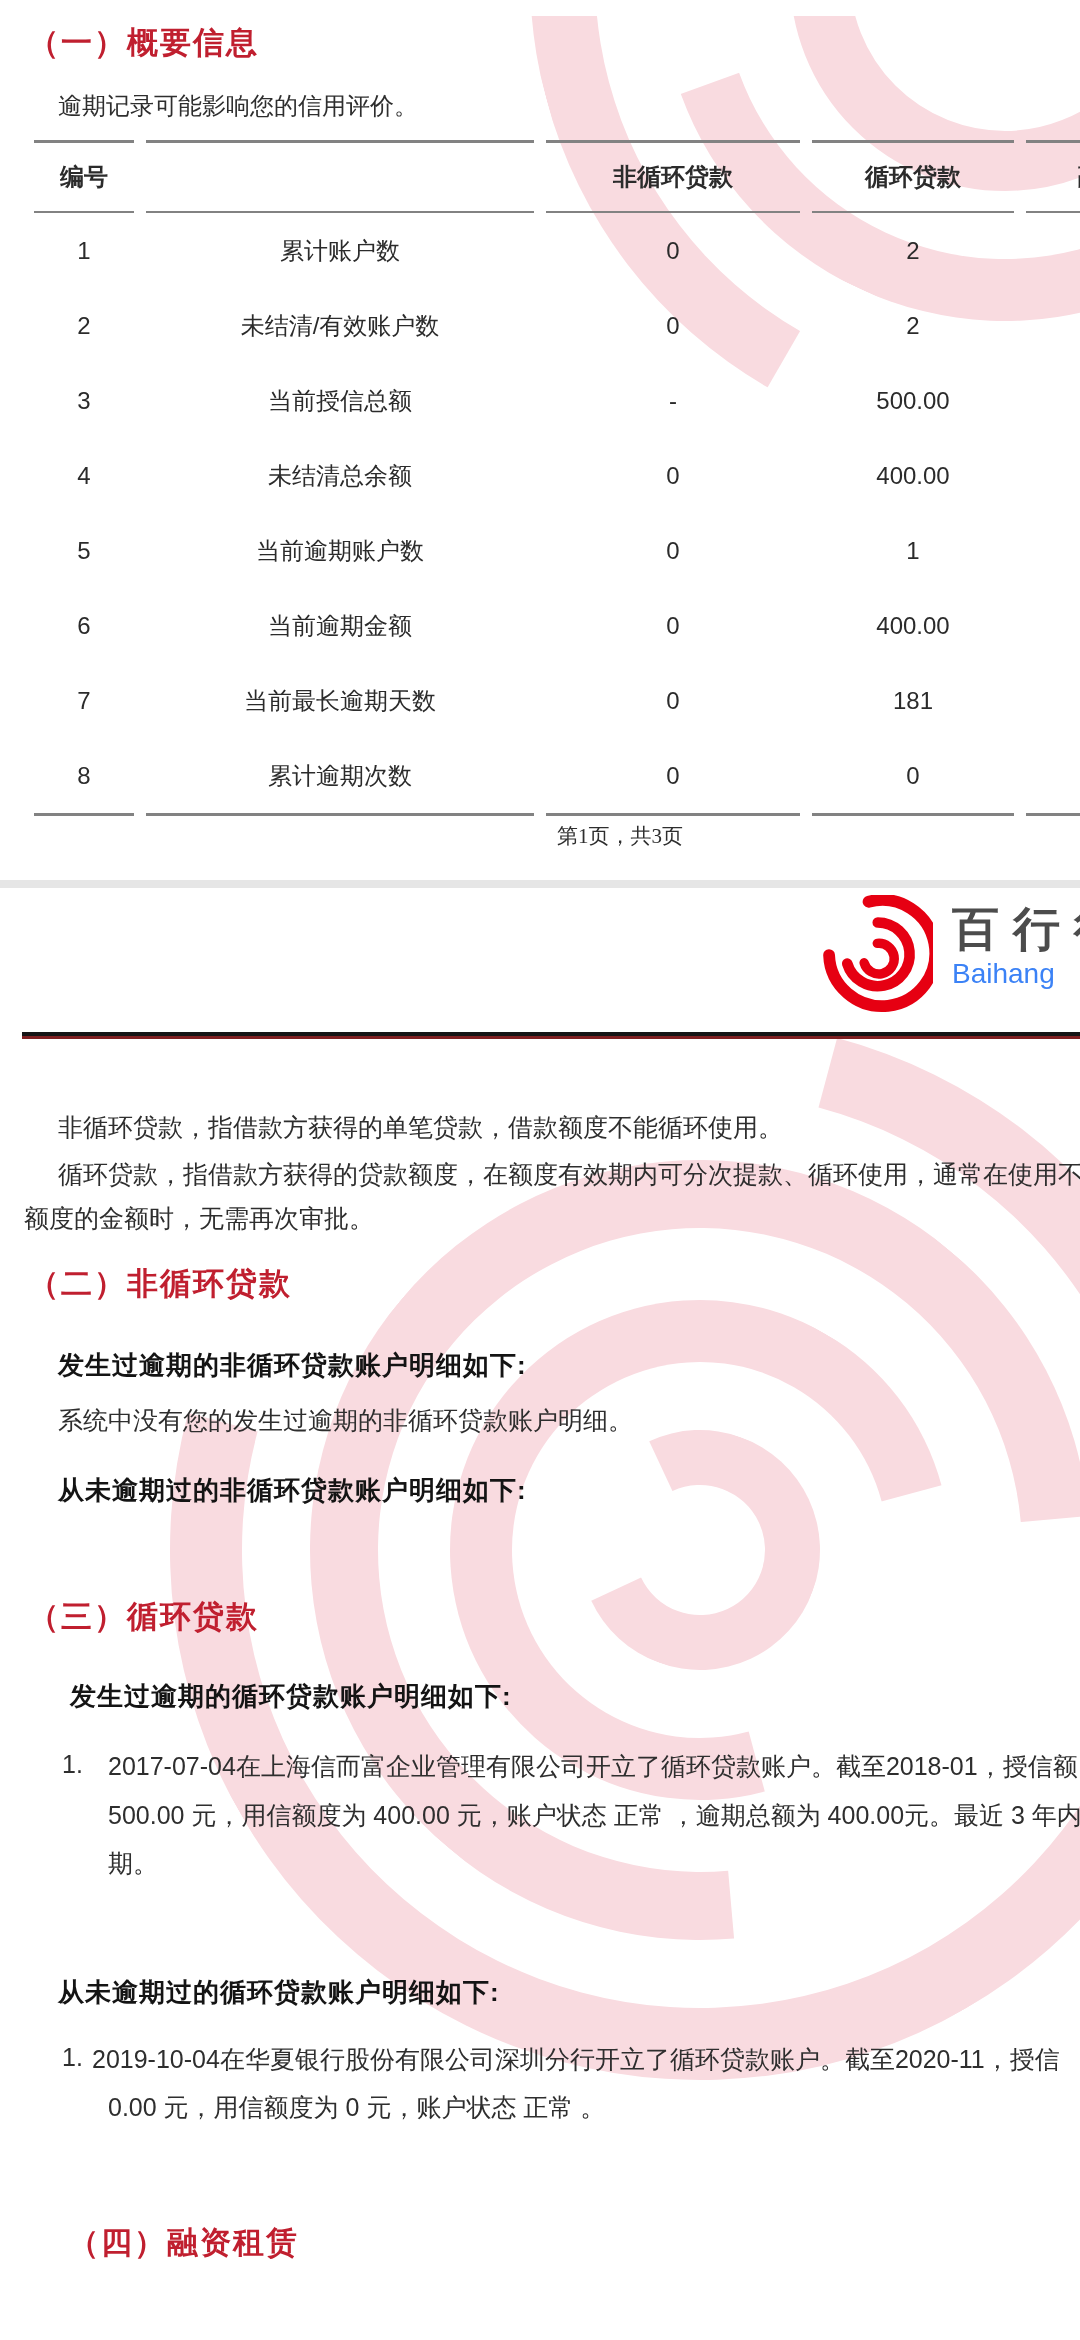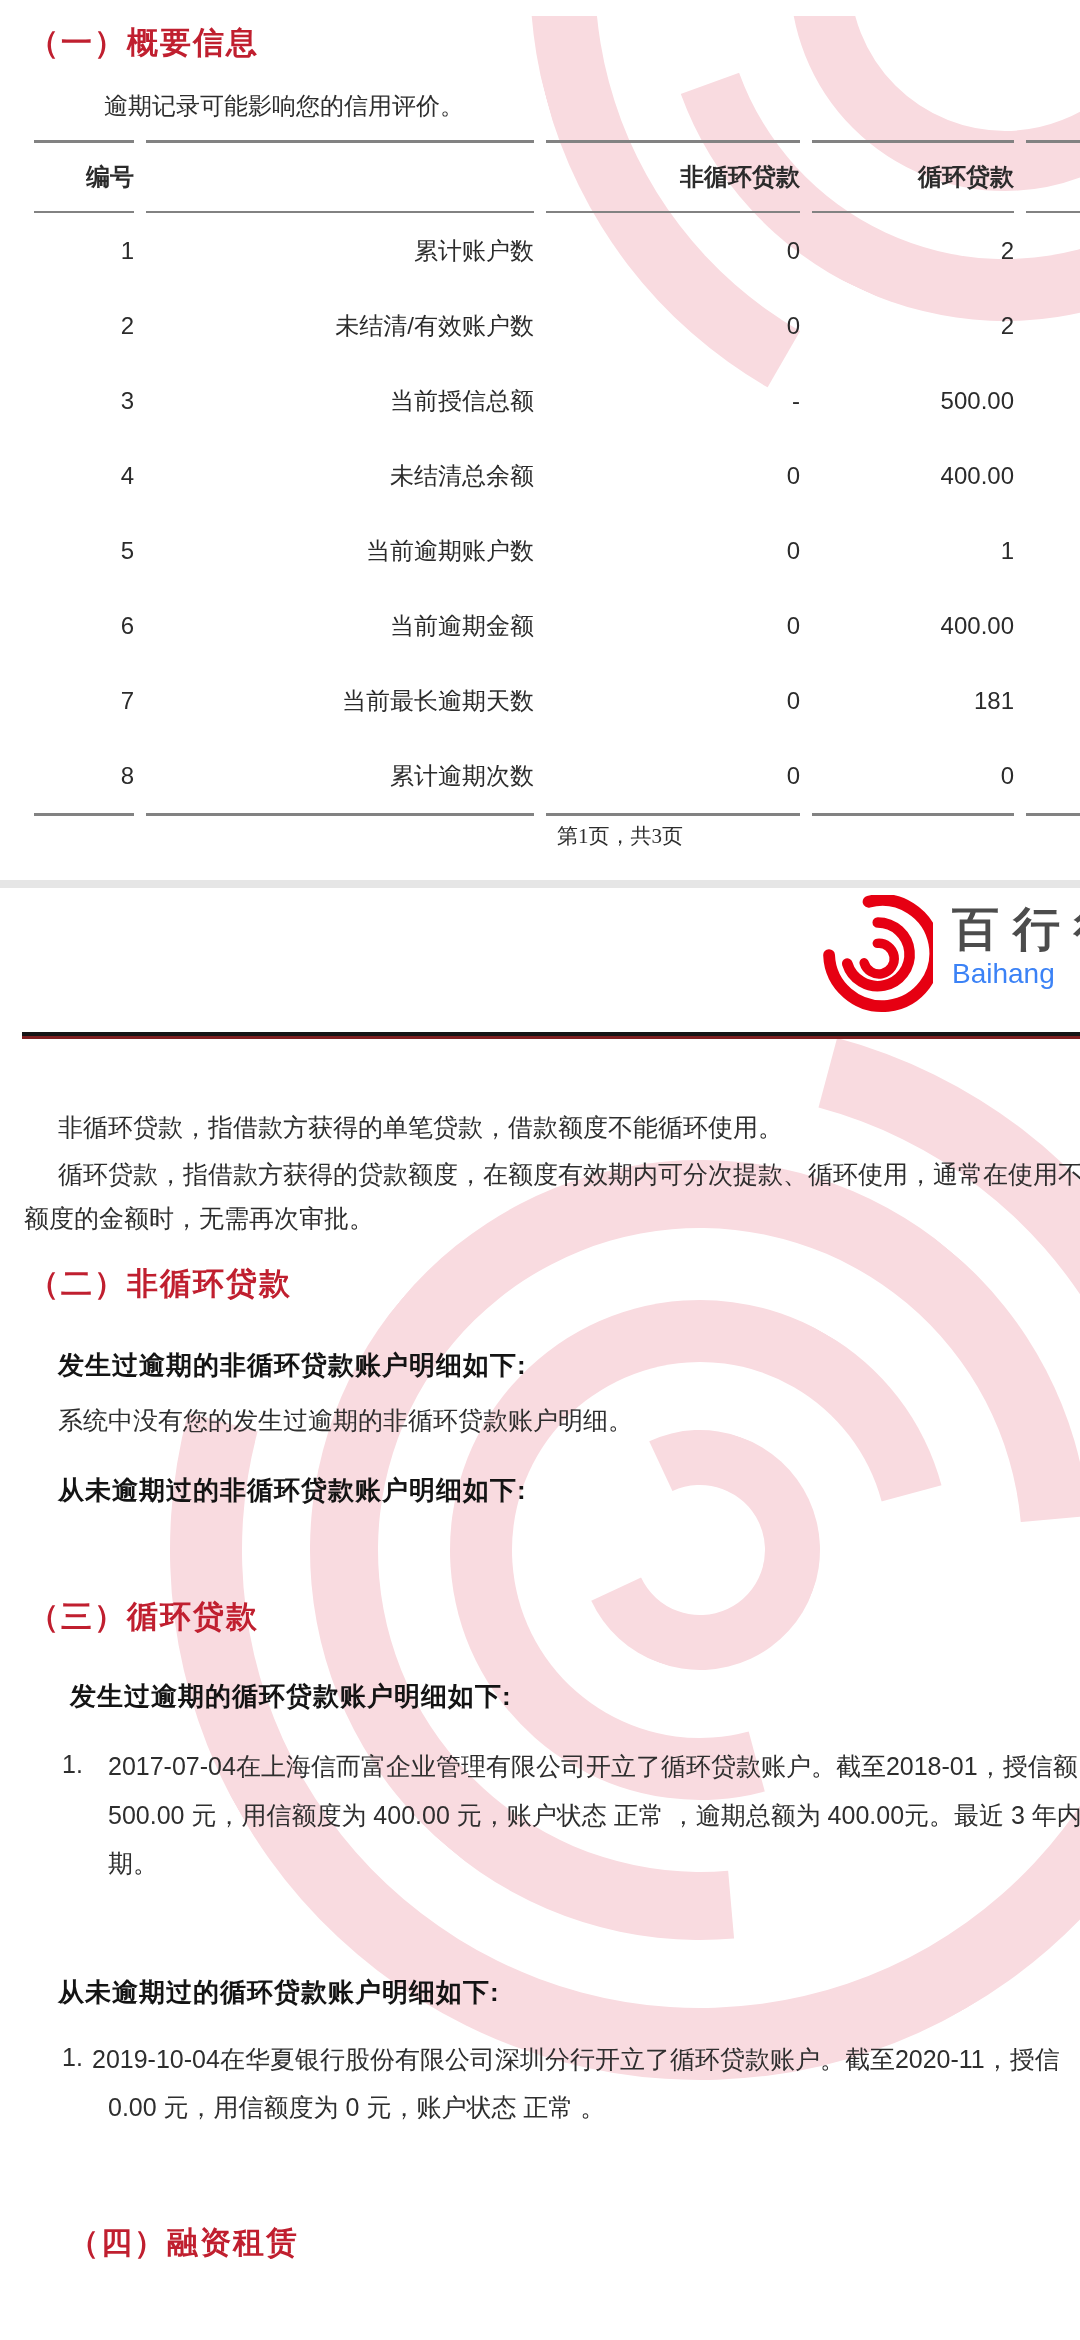--- a/index.html
+++ b/index.html
@@ -9,27 +9,27 @@
   }
   .page{position:absolute;left:0;width:1080px;overflow:hidden;background:#fff;}
   .page1{top:16px;height:880px;}
   .page2{top:888px;height:1452px;}
   .page-gap{position:absolute;left:0;top:880px;width:1080px;height:8px;background:#e6e6e6;z-index:5;}
   .wm{position:absolute;border-radius:50%;border-style:solid;border-color:#f9dbe0;box-sizing:border-box;z-index:0;}
   .content{position:absolute;z-index:2;white-space:nowrap;}
   
   .sec-title{color:#c01f2f;font-family:"Liberation Serif",serif;font-size:31px;font-weight:bold;letter-spacing:2px;}
   .p1-title{left:28px;top:6px;}
-  .p1-intro{left:58px;top:74px;font-size:24px;color:#2e2e2e;font-family:"Liberation Sans",serif;margin-left:46px;}
+  .p1-intro{left:58px;top:74px;font-size:24px;color:#2e2e2e;font-family:"Liberation Sans",serif;}
   table.summary{
     position:absolute;z-index:2;left:22px;top:124px;table-layout:fixed;
     border-collapse:separate;border-spacing:12px 0;width:1204px;
   }
   table.summary th,table.summary td{
-    overflow:hidden;vertical-align:middle;text-align:right;
+    overflow:hidden;vertical-align:middle;text-align:center;
     color:#2b2b2b;font-size:24px;padding:0;
   }
   table.summary th{
     height:68px;font-family:"Liberation Serif",serif;font-weight:bold;
     border-top:3px solid #828282;border-bottom:2px solid #828282;
   }
   table.summary td{height:75px;}
   table.summary tr:last-child td{border-bottom:3px solid #828282;}
   .col-no{width:100px;}
   .col-item{width:388px;}

